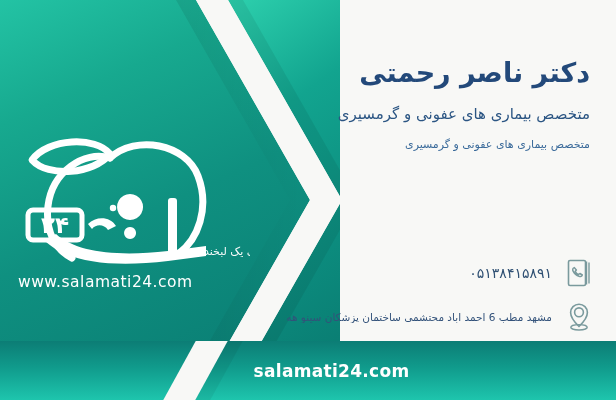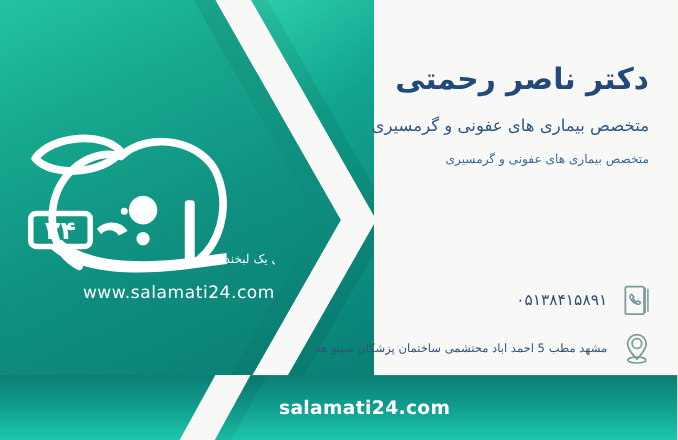--- a/index.html
+++ b/index.html
@@ -13,27 +13,27 @@
     position:relative;width:616px;height:400px;overflow:hidden;
     background:#f8f8f6;
   }
 
   
   .art{position:absolute;left:0;top:0;width:340px;height:400px;overflow:hidden;}
   .art svg{display:block;}
 
   
   .logo{
-    position:absolute;left:18px;top:112px;width:232px;height:165px;
+    position:absolute;left:18px;top:128px;width:232px;height:165px;
     color:#ffffff;
   }
   .logo svg{display:block;}
   .logo-url{
     position:absolute;left:0;bottom:2px;width:232px;
-    text-align:right;
+    text-align:left;
     font-family:"DejaVu Sans","Liberation Sans",sans-serif;
     font-size:15.5px;letter-spacing:.5px;color:#ffffff;
     direction:ltr;white-space:nowrap;margin-top:20px;
   }
 
   
   .info{
     position:absolute;right:26px;top:56px;width:420px;
     text-align:right;direction:rtl;
   }
@@ -181,21 +181,21 @@
 
     <div class="crow">
       <span class="cicon">
         <svg width="26" height="30" viewBox="0 0 26 30" xmlns="http://www.w3.org/2000/svg">
           <path d="M13,2.2 C8.3,2.2 4.6,5.9 4.6,10.5 C4.6,16.4 13,24.5 13,24.5
                    C13,24.5 21.4,16.4 21.4,10.5 C21.4,5.9 17.7,2.2 13,2.2 Z" fill="none" stroke="#7a9a9d" stroke-width="1.6"></path>
           <circle cx="13" cy="10.3" r="4.4" fill="none" stroke="#7a9a9d" stroke-width="1.6"></circle>
           <ellipse cx="13" cy="25.3" rx="8.2" ry="2.7" fill="none" stroke="#7a9a9d" stroke-width="1.4"></ellipse>
         </svg>
       </span>
-      <span class="ctext addr-text">مشهد مطب 5 احمد اباد محتشمی ساختمان پزشکان سینو هه</span>
+      <span class="ctext addr-text">مشهد مطب 6 احمد اباد محتشمی ساختمان پزشکان سینو هه</span>
     </div>
 
   </div>
 
   <div class="bottombar">
     <div class="bar-art">
       <svg width="340" height="59" viewBox="0 0 340 59" xmlns="http://www.w3.org/2000/svg">
 
         <path d="M196,-0.5 L228,-0.5 L195,59.5 L163,59.5 Z" fill="#f8f8f6"></path>
         <path d="M228,-0.5 L243,-0.5 L210,59.5 L195,59.5 Z" fill="#000000" opacity="0.06"></path>

